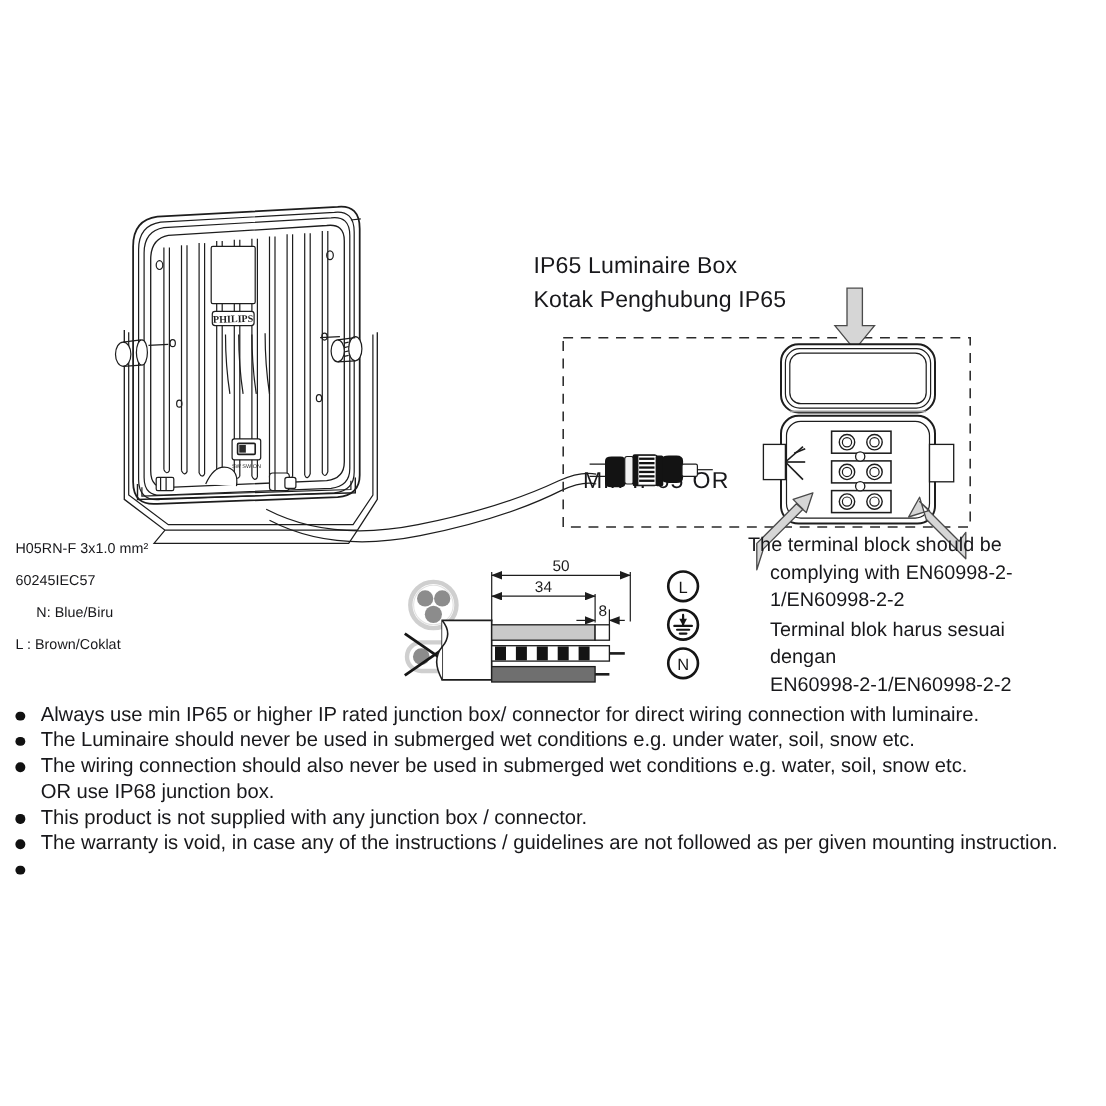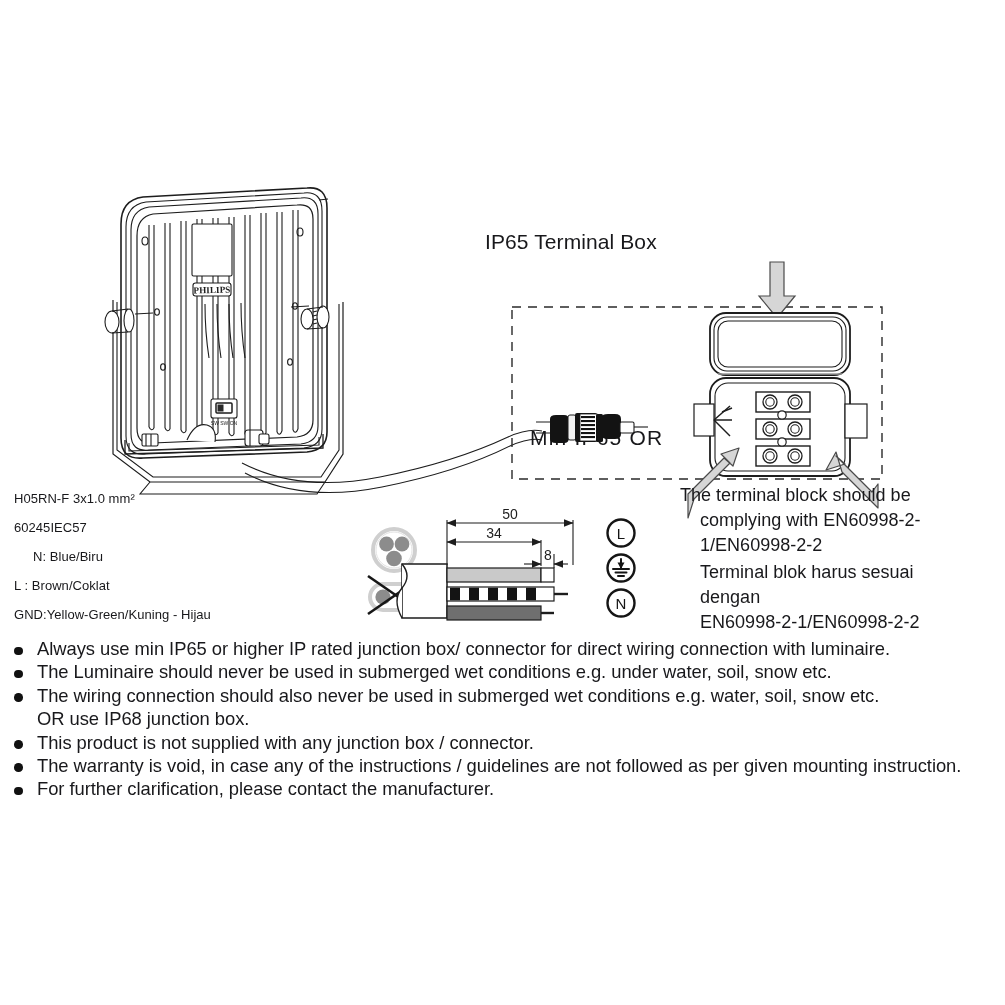--- a/index.html
+++ b/index.html
@@ -277,27 +277,27 @@
     </g>
   </svg>
 
   <svg class="art" style="left:688px; top:420px;" width="220" height="110" viewBox="0 0 220 110">
 
     <path d="M0 98 L0 74 L36 38 L45 46 L51 28 L33 34 L42 43 L6 79 Z" fill="#d6d6d6" stroke="#4a4a4a" stroke-width="1.2" stroke-linejoin="round"></path>
 
     <path d="M148 32 L138 50 L157 44 L148 36 L184 72 L190 64 L190 88 L154 52 Z" fill="#d6d6d6" stroke="#4a4a4a" stroke-width="1.2" stroke-linejoin="round"></path>
   </svg>
 
-  <div class="txt jb-title" style="left:485px; top:231px;">IP65 Terminal Box</div>
+  <div class="txt jb-title" style="left:485px; top:231px;">IP65 Luminaire Box</div>
+  <div class="txt jb-title" style="left:485px; top:262px;">Kotak Penghubung IP65</div>
 
   <div class="txt cable-spec" style="left:14px; top:492px;">H05RN-F 3x1.0 mm²</div>
   <div class="txt cable-spec" style="left:14px; top:521px;">60245IEC57</div>
   <div class="txt cable-spec" style="left:14px; top:550px;margin-left:19px;">N: Blue/Biru</div>
   <div class="txt cable-spec" style="left:14px; top:579px;">L : Brown/Coklat</div>
-  <div class="txt cable-spec" style="left:14px; top:608px;">GND:Yellow-Green/Kuning - Hijau</div>
 
   <div class="txt term-note" style="left:680px; top:486px;">The terminal block should be</div>
   <div class="txt term-note" style="left:700px; top:511px;">complying with EN60998-2-</div>
   <div class="txt term-note" style="left:700px; top:536px;">1/EN60998-2-2</div>
   <div class="txt term-note" style="left:700px; top:563px;">Terminal blok harus sesuai</div>
   <div class="txt term-note" style="left:700px; top:588px;">dengan</div>
   <div class="txt term-note" style="left:700px; top:613px;">EN60998-2-1/EN60998-2-2</div>
 
   <svg class="art" style="left:368px; top:528px;" width="62" height="88" viewBox="0 0 62 88">
 
@@ -419,17 +419,16 @@
     <div class="bl-row">
       <span class="bl-dot"></span>
       <span class="bl-txt">This product is not supplied with any junction box / connector.</span>
     </div>
     <div class="bl-row">
       <span class="bl-dot"></span>
       <span class="bl-txt">The warranty is void, in case any of the instructions / guidelines are not followed as per given mounting instruction.</span>
     </div>
     <div class="bl-row">
       <span class="bl-dot"></span>
-      <span class="bl-txt">For further clarification, please contact the manufacturer.</span>
     </div>
   </div>
 
 </div>
 
 </body></html>

